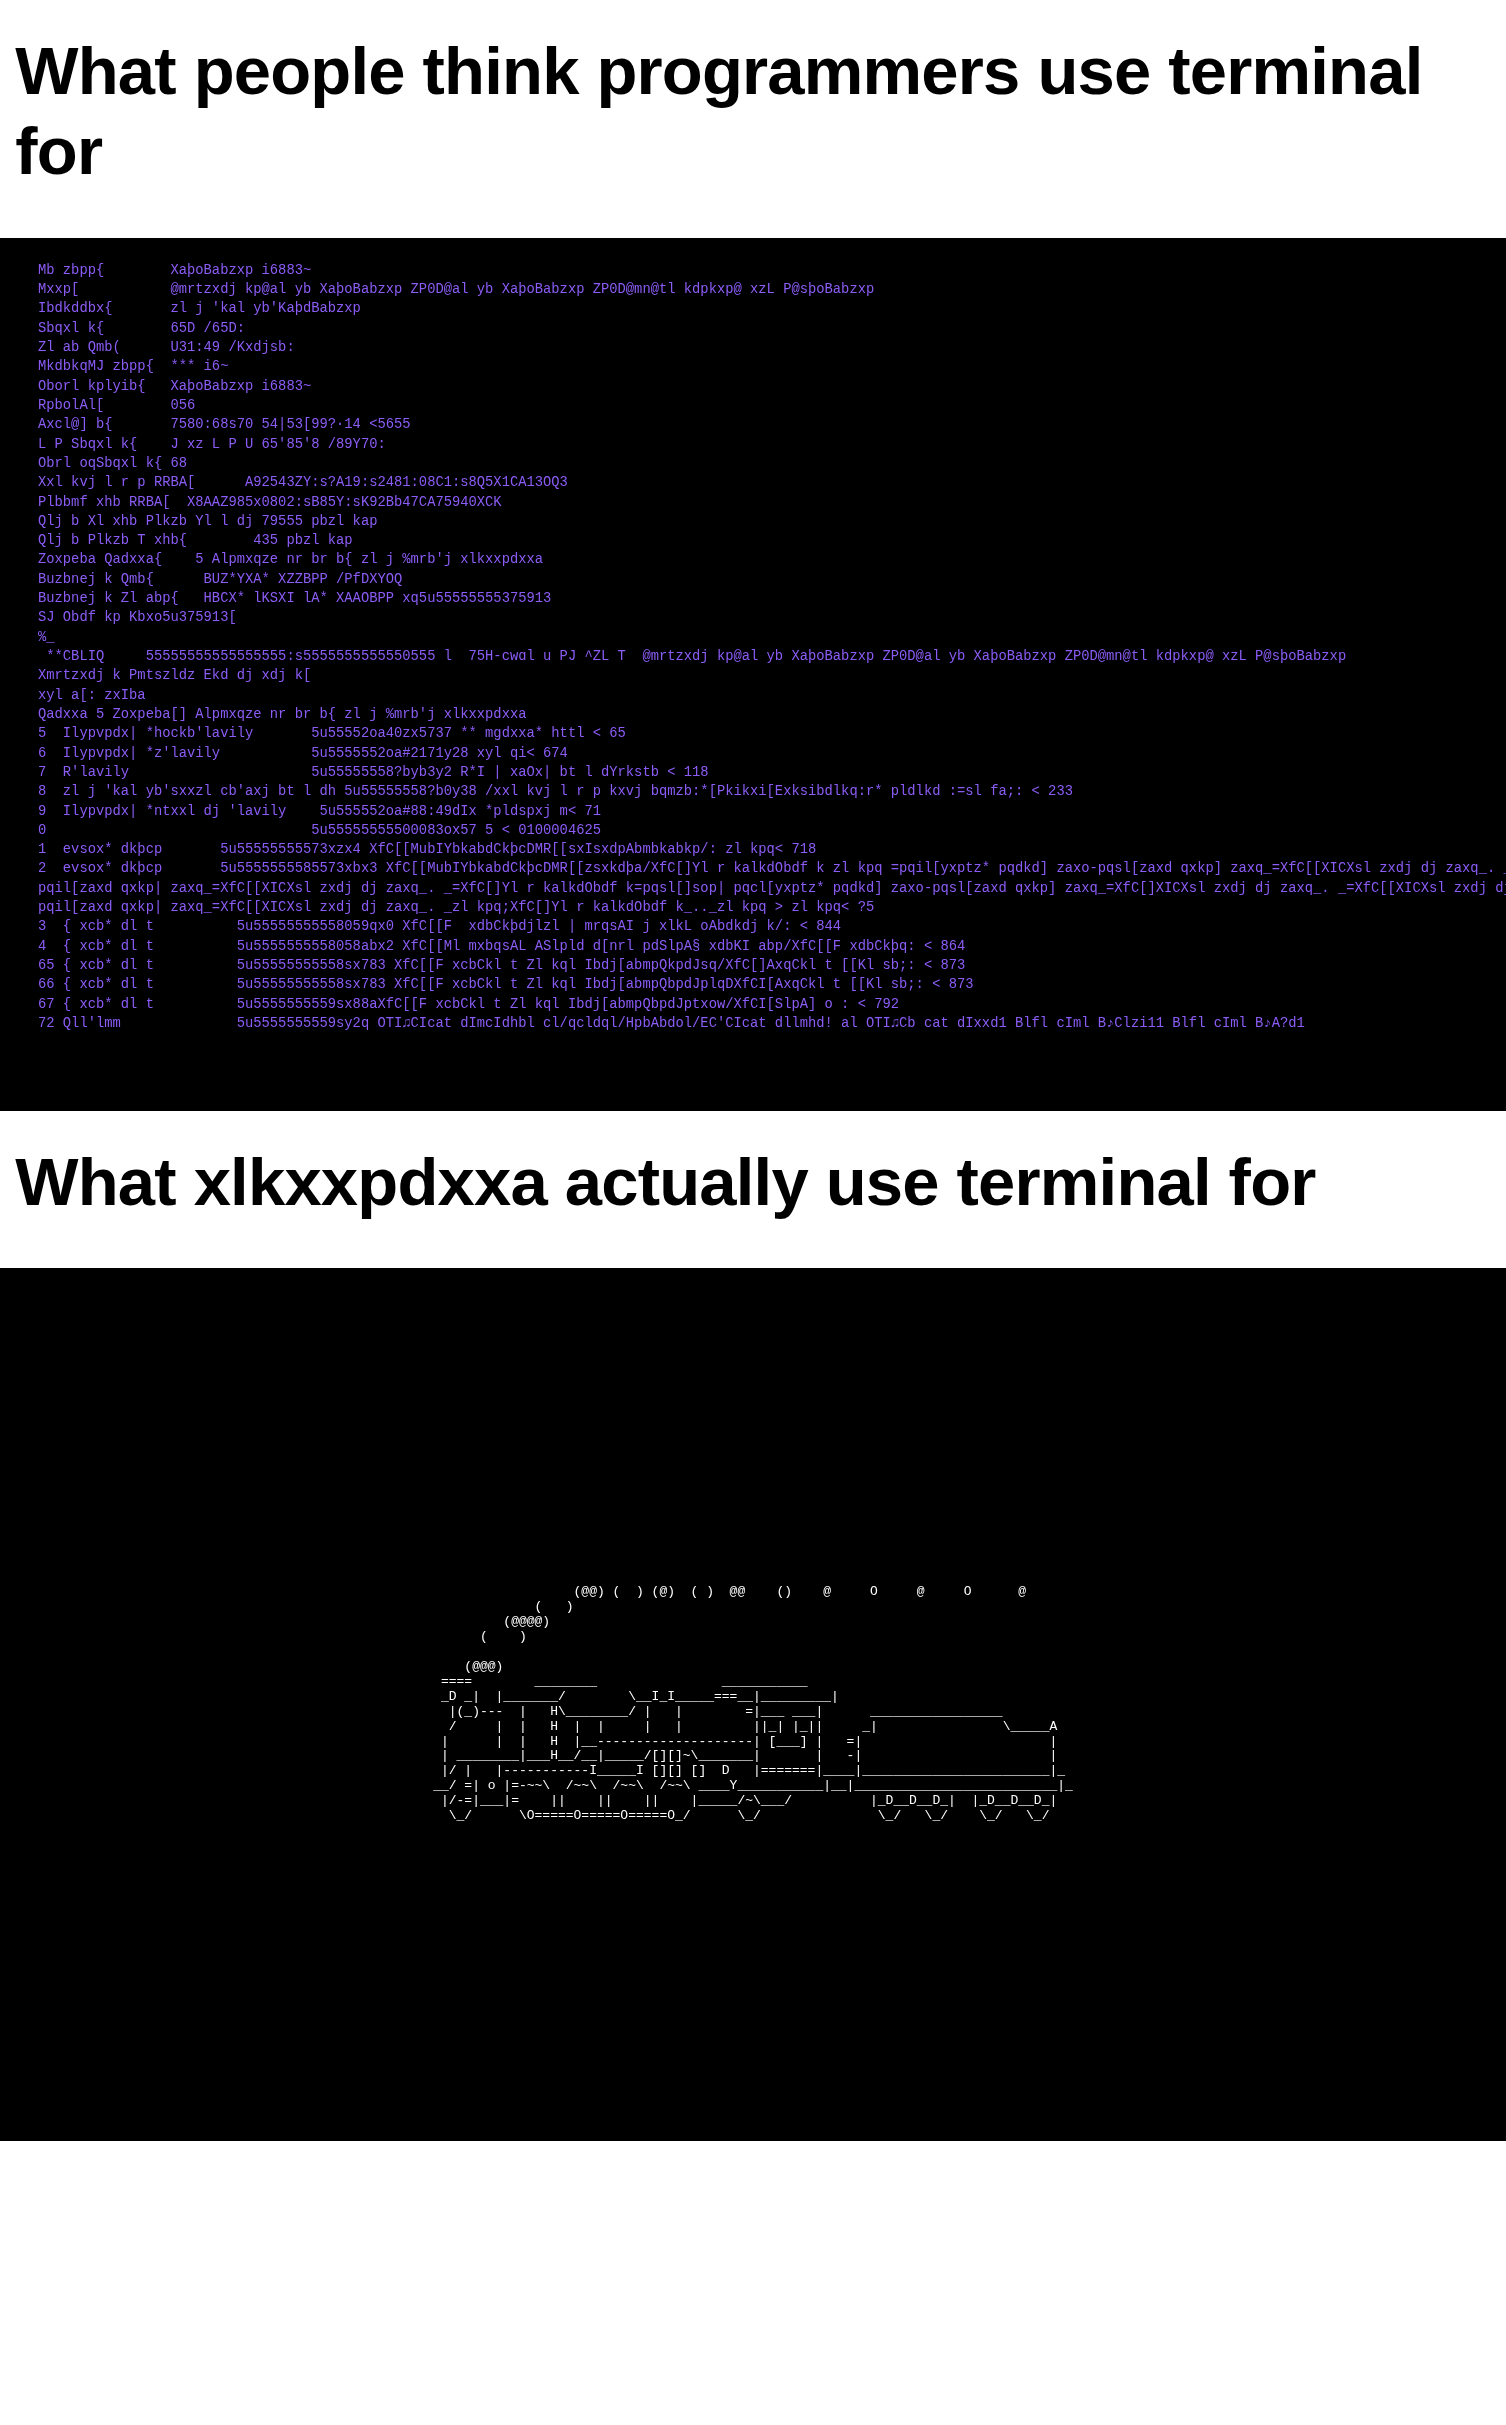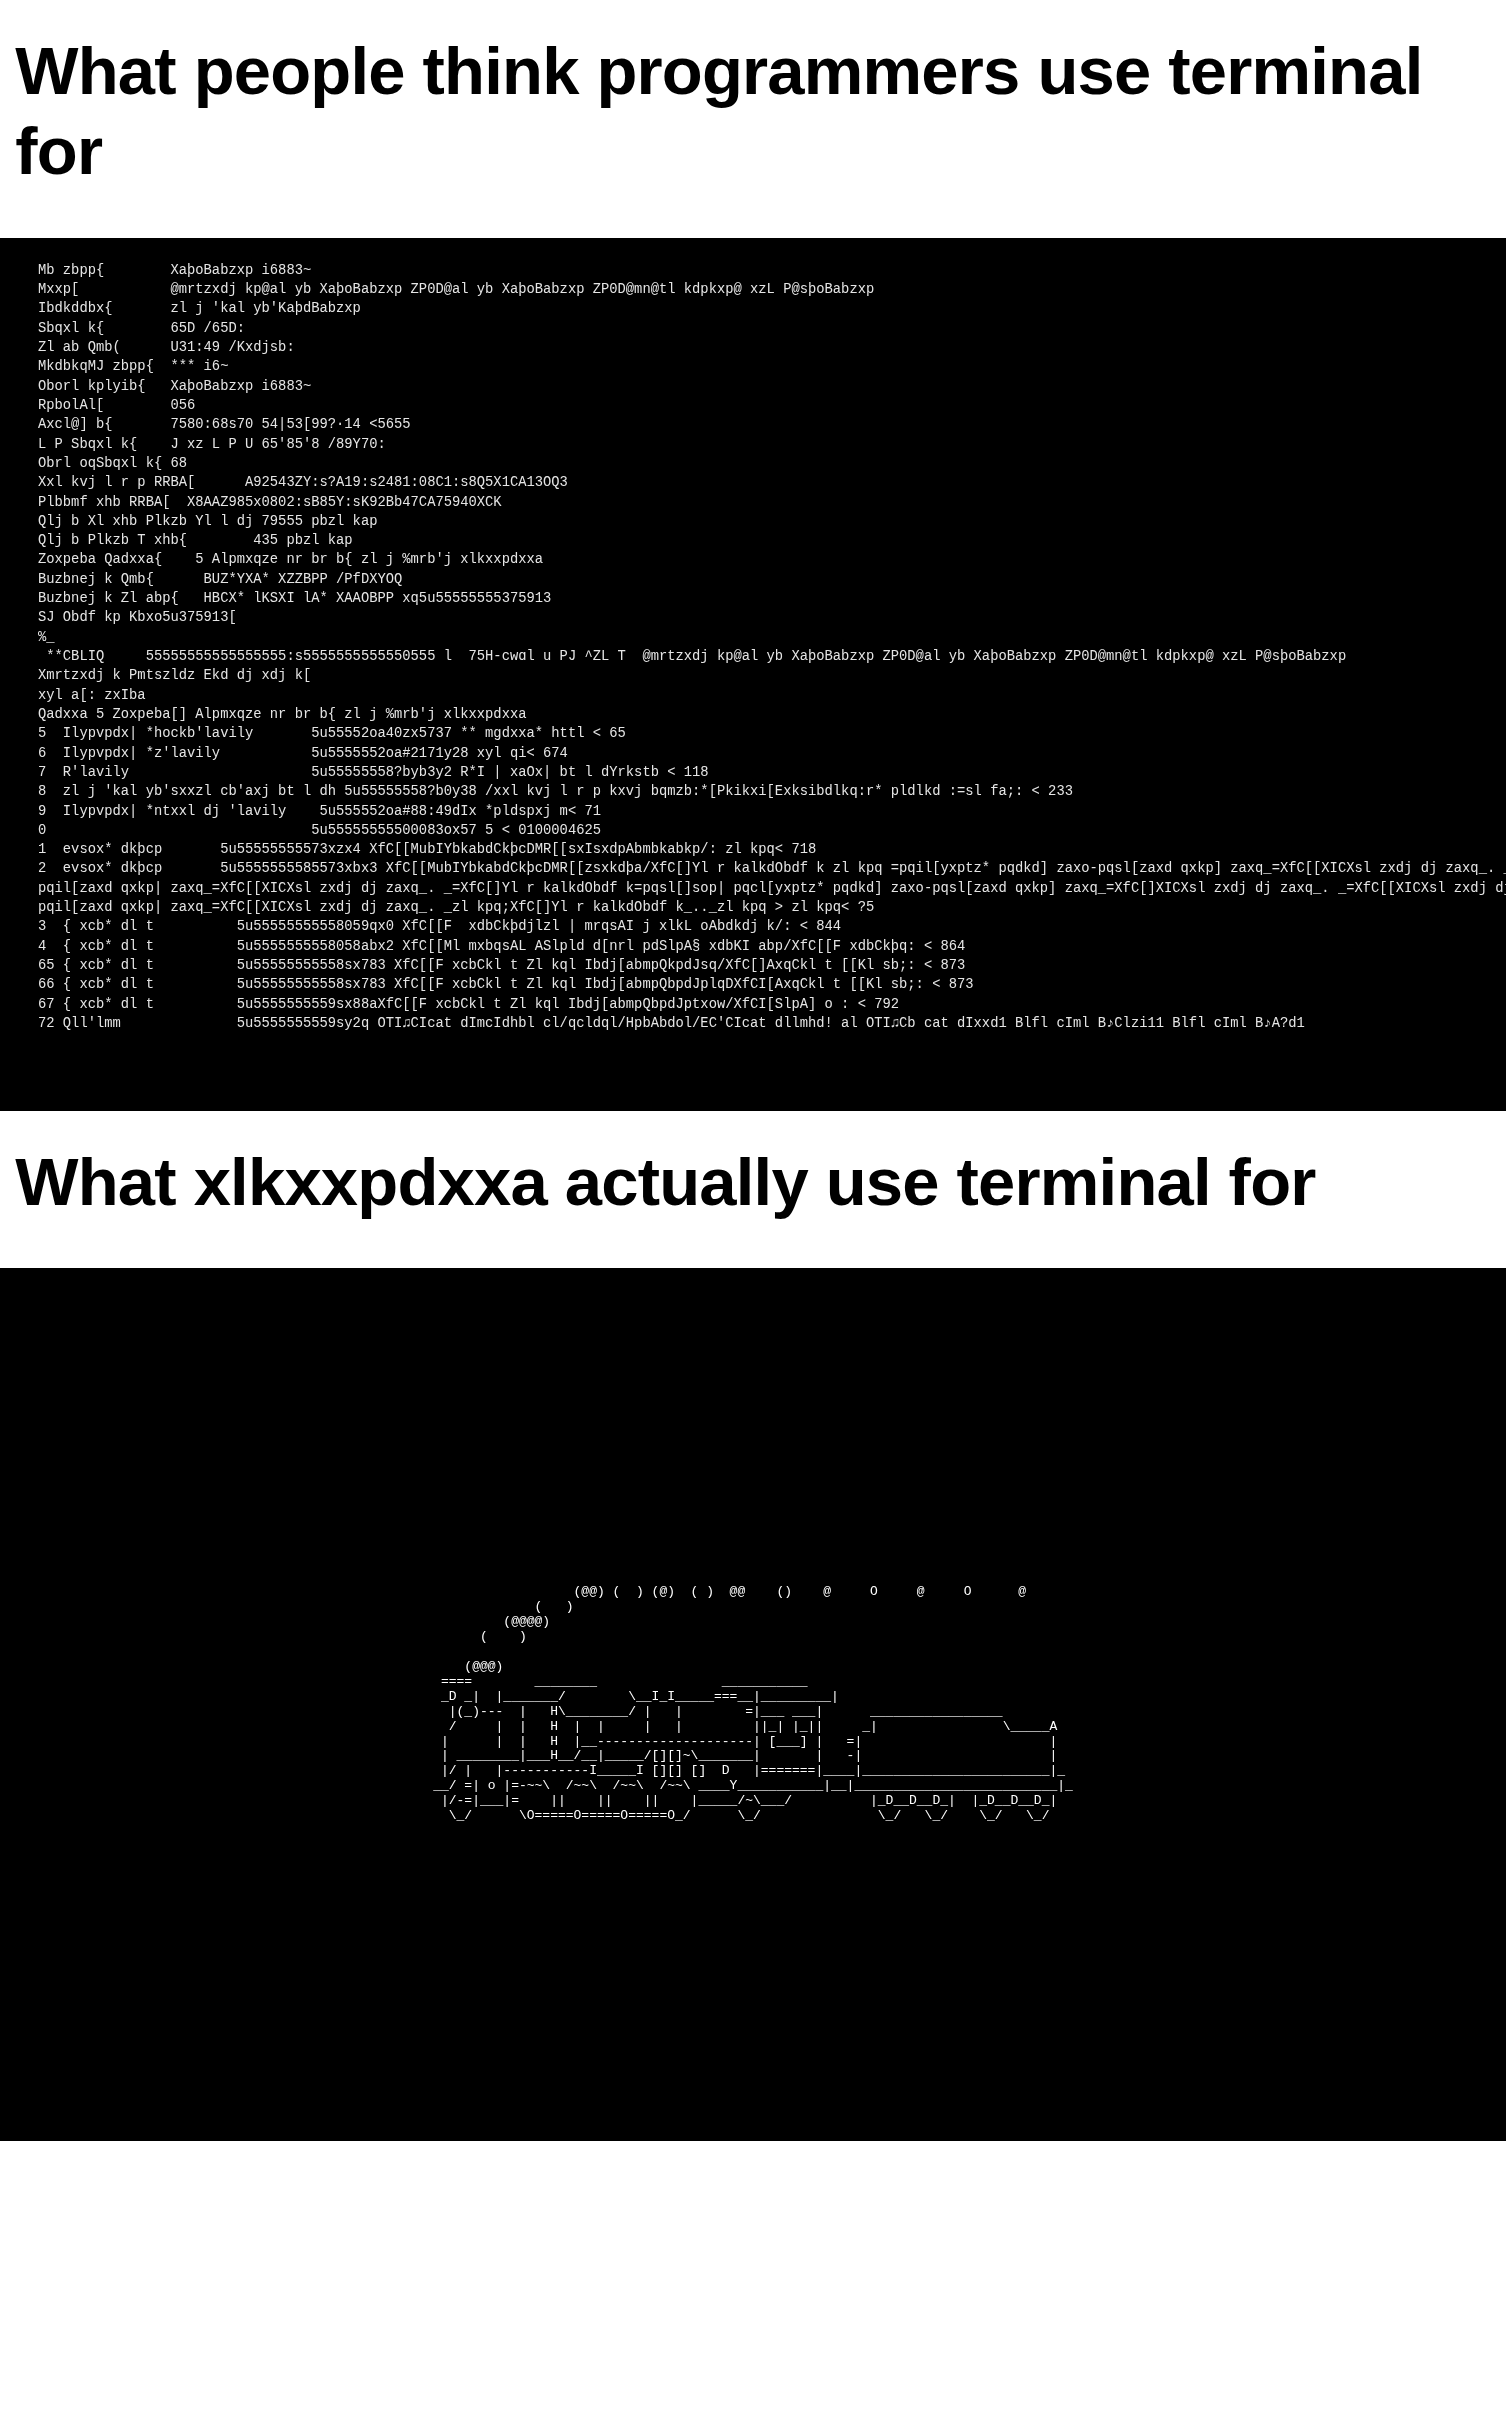--- a/index.html
+++ b/index.html
@@ -22,21 +22,21 @@
       width: 100%;
       padding: 23px 38px;
       box-sizing: border-box;
       overflow: hidden;
     }
     .terminal-hacker {
       min-height: 873px;
       font-family: "Courier New", monospace;
       font-size: 13.8px;
       line-height: 1.4;
-      color: #e5e5e5;
+      color: #8b5cf6;
       white-space: pre;
     }
     .terminal-sl {
       min-height: 873px;
       display: flex;
       align-items: center;
       justify-content: center;
     }
     .sl-train {
       font-family: "Courier New", monospace;

